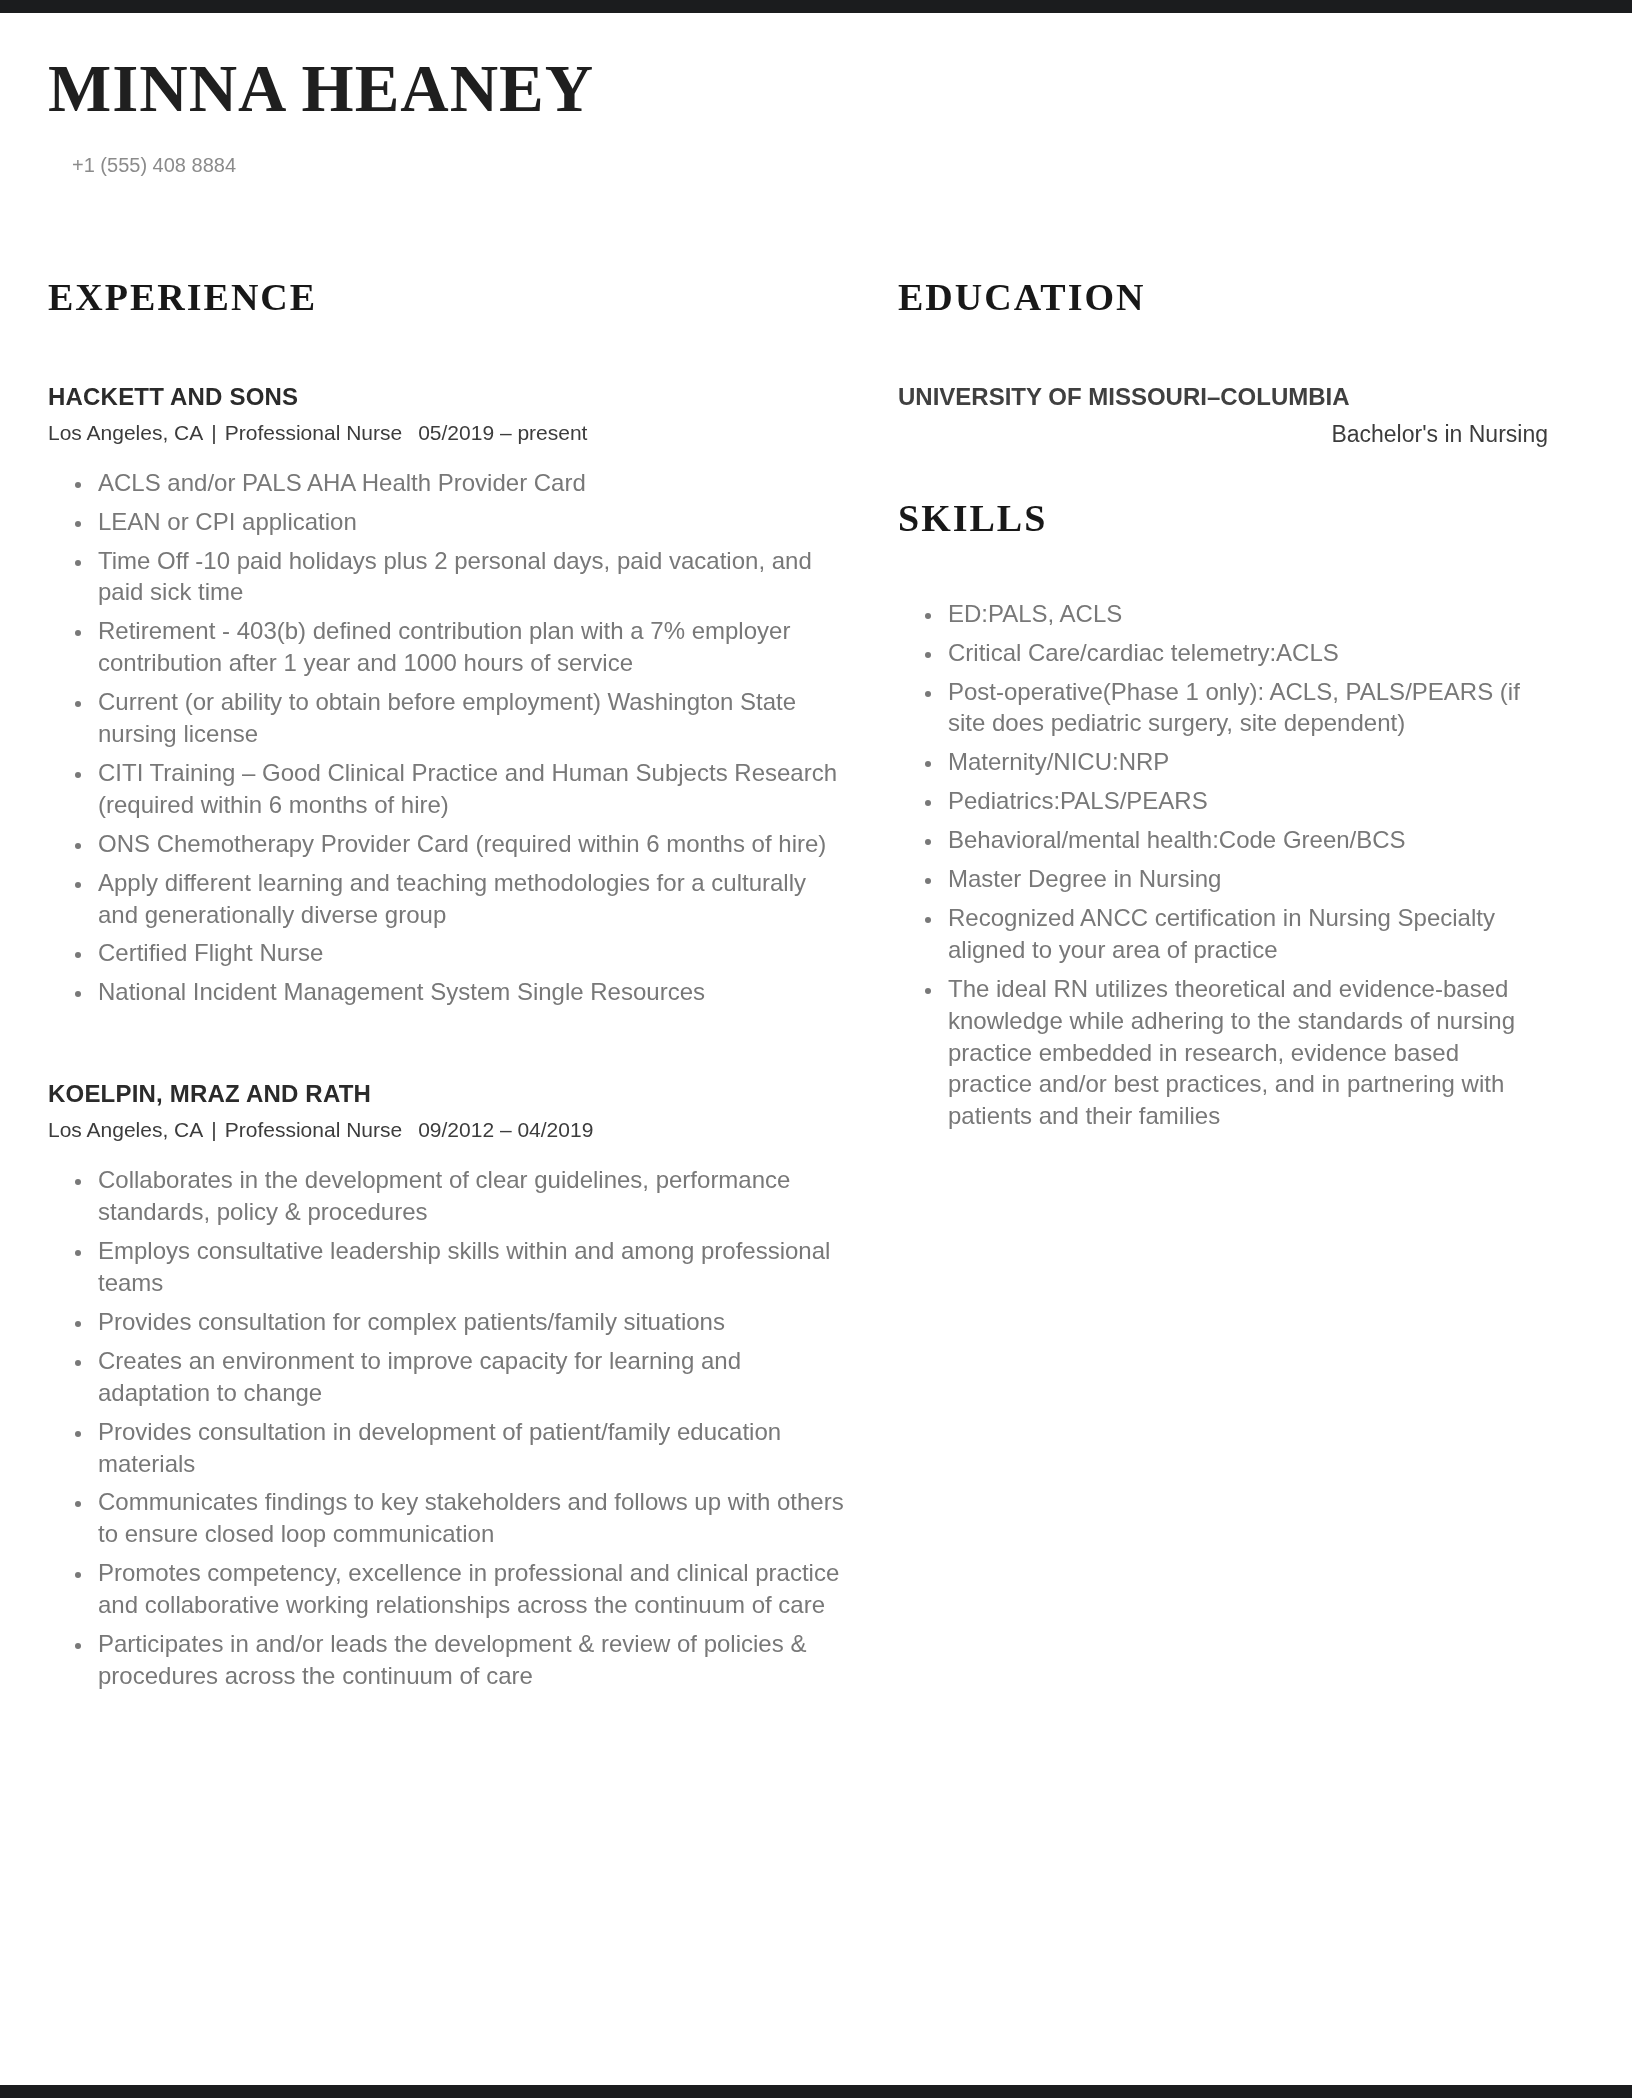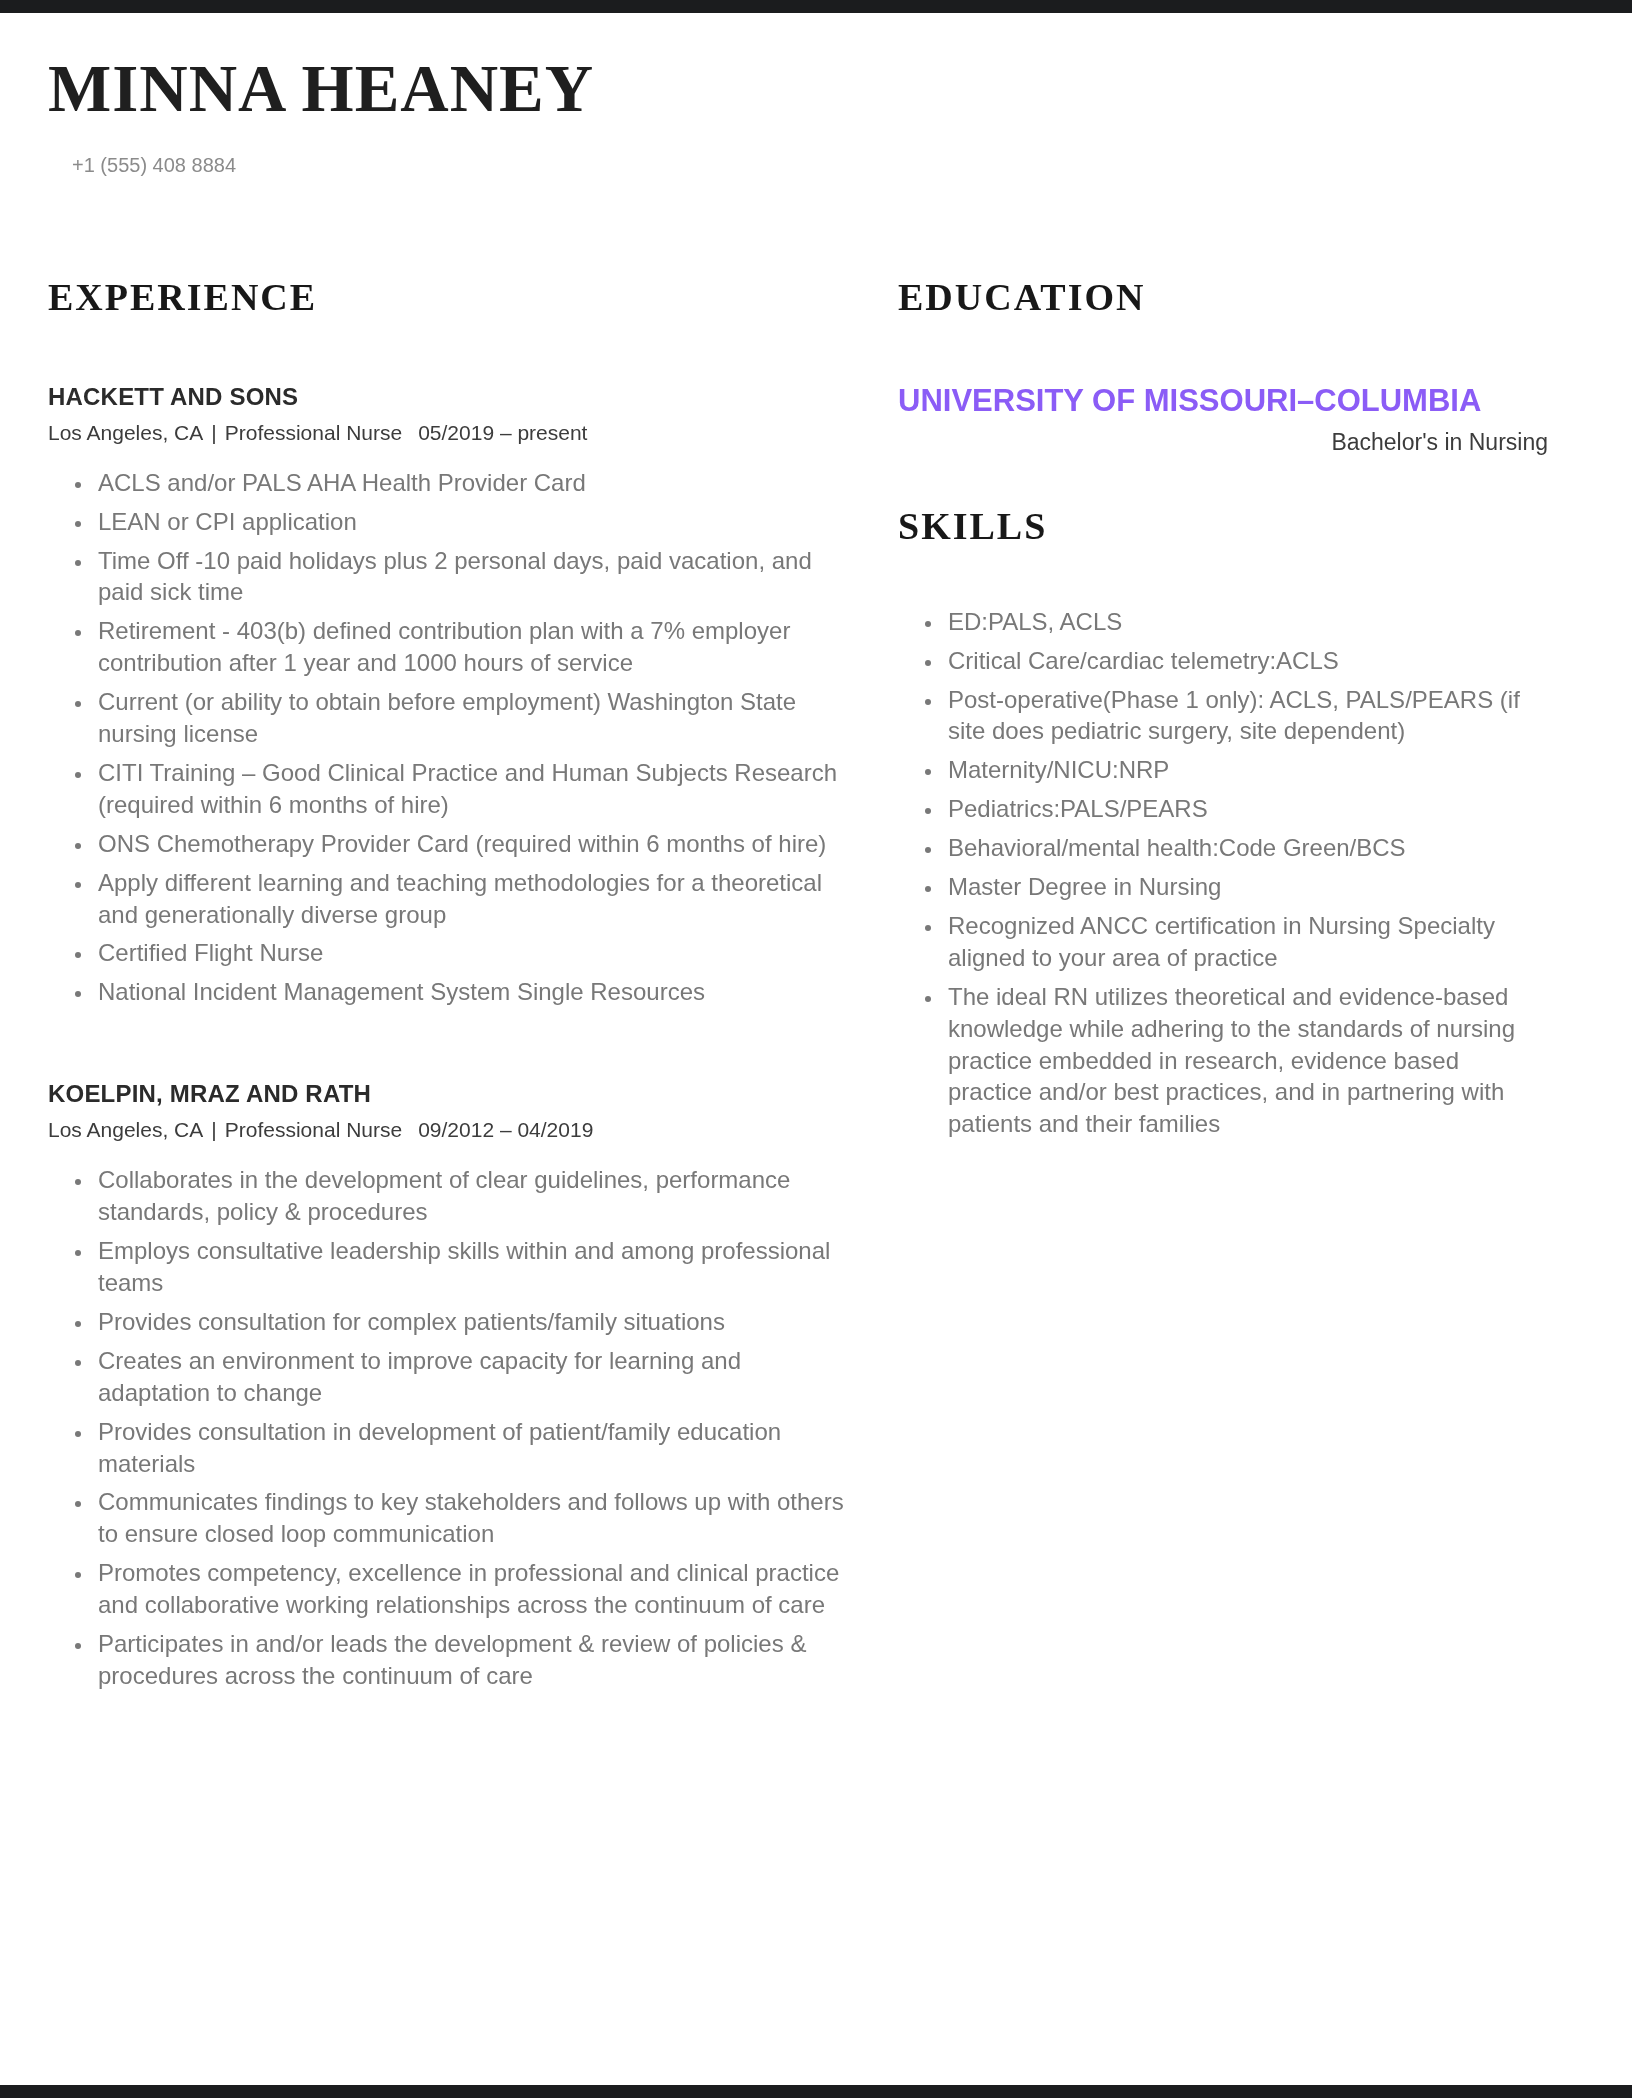--- a/index.html
+++ b/index.html
@@ -74,23 +74,23 @@
   }
   ul.bullets li {
     font-size:24px;
     line-height:1.33;
     color:#787878;
     margin-bottom:7px;
     padding-left:4px;
   }
   ul.bullets li::marker { color:#787878; font-size:20px; }
   .edu-school {
-    font-size:31px;
+    font-size:24px;
     font-weight:bold;
-    color:#8b5cf6;
+    color:#404040;
   }
   .edu-degree {
     margin-top:10px;
     font-size:23px;
     color:#3c3c3c;
     text-align:right;
   }
   .skills-section { margin-top:48px; }
   .skills-section .section-heading { margin-bottom:58px; }
 </style>
@@ -119,21 +119,21 @@
             <span>Los Angeles, CA</span><span class="sep">|</span><span>Professional Nurse</span><span class="dates">05/2019 – present</span>
           </div>
           <ul class="bullets">
             <li>ACLS and/or PALS AHA Health Provider Card</li>
             <li>LEAN or CPI application</li>
             <li>Time Off -10 paid holidays plus 2 personal days, paid vacation, and paid sick time</li>
             <li>Retirement - 403(b) defined contribution plan with a 7% employer contribution after 1 year and 1000 hours of service</li>
             <li>Current (or ability to obtain before employment) Washington State nursing license</li>
             <li>CITI Training – Good Clinical Practice and Human Subjects Research (required within 6 months of hire)</li>
             <li>ONS Chemotherapy Provider Card (required within 6 months of hire)</li>
-            <li>Apply different learning and teaching methodologies for a theoretical and generationally diverse group</li>
+            <li>Apply different learning and teaching methodologies for a culturally and generationally diverse group</li>
             <li>Certified Flight Nurse</li>
             <li>National Incident Management System Single Resources</li>
           </ul>
         </div>
 
         <div class="job">
           <div class="company">KOELPIN, MRAZ AND RATH</div>
           <div class="meta">
             <span>Los Angeles, CA</span><span class="sep">|</span><span>Professional Nurse</span><span class="dates">09/2012 – 04/2019</span>
           </div>

